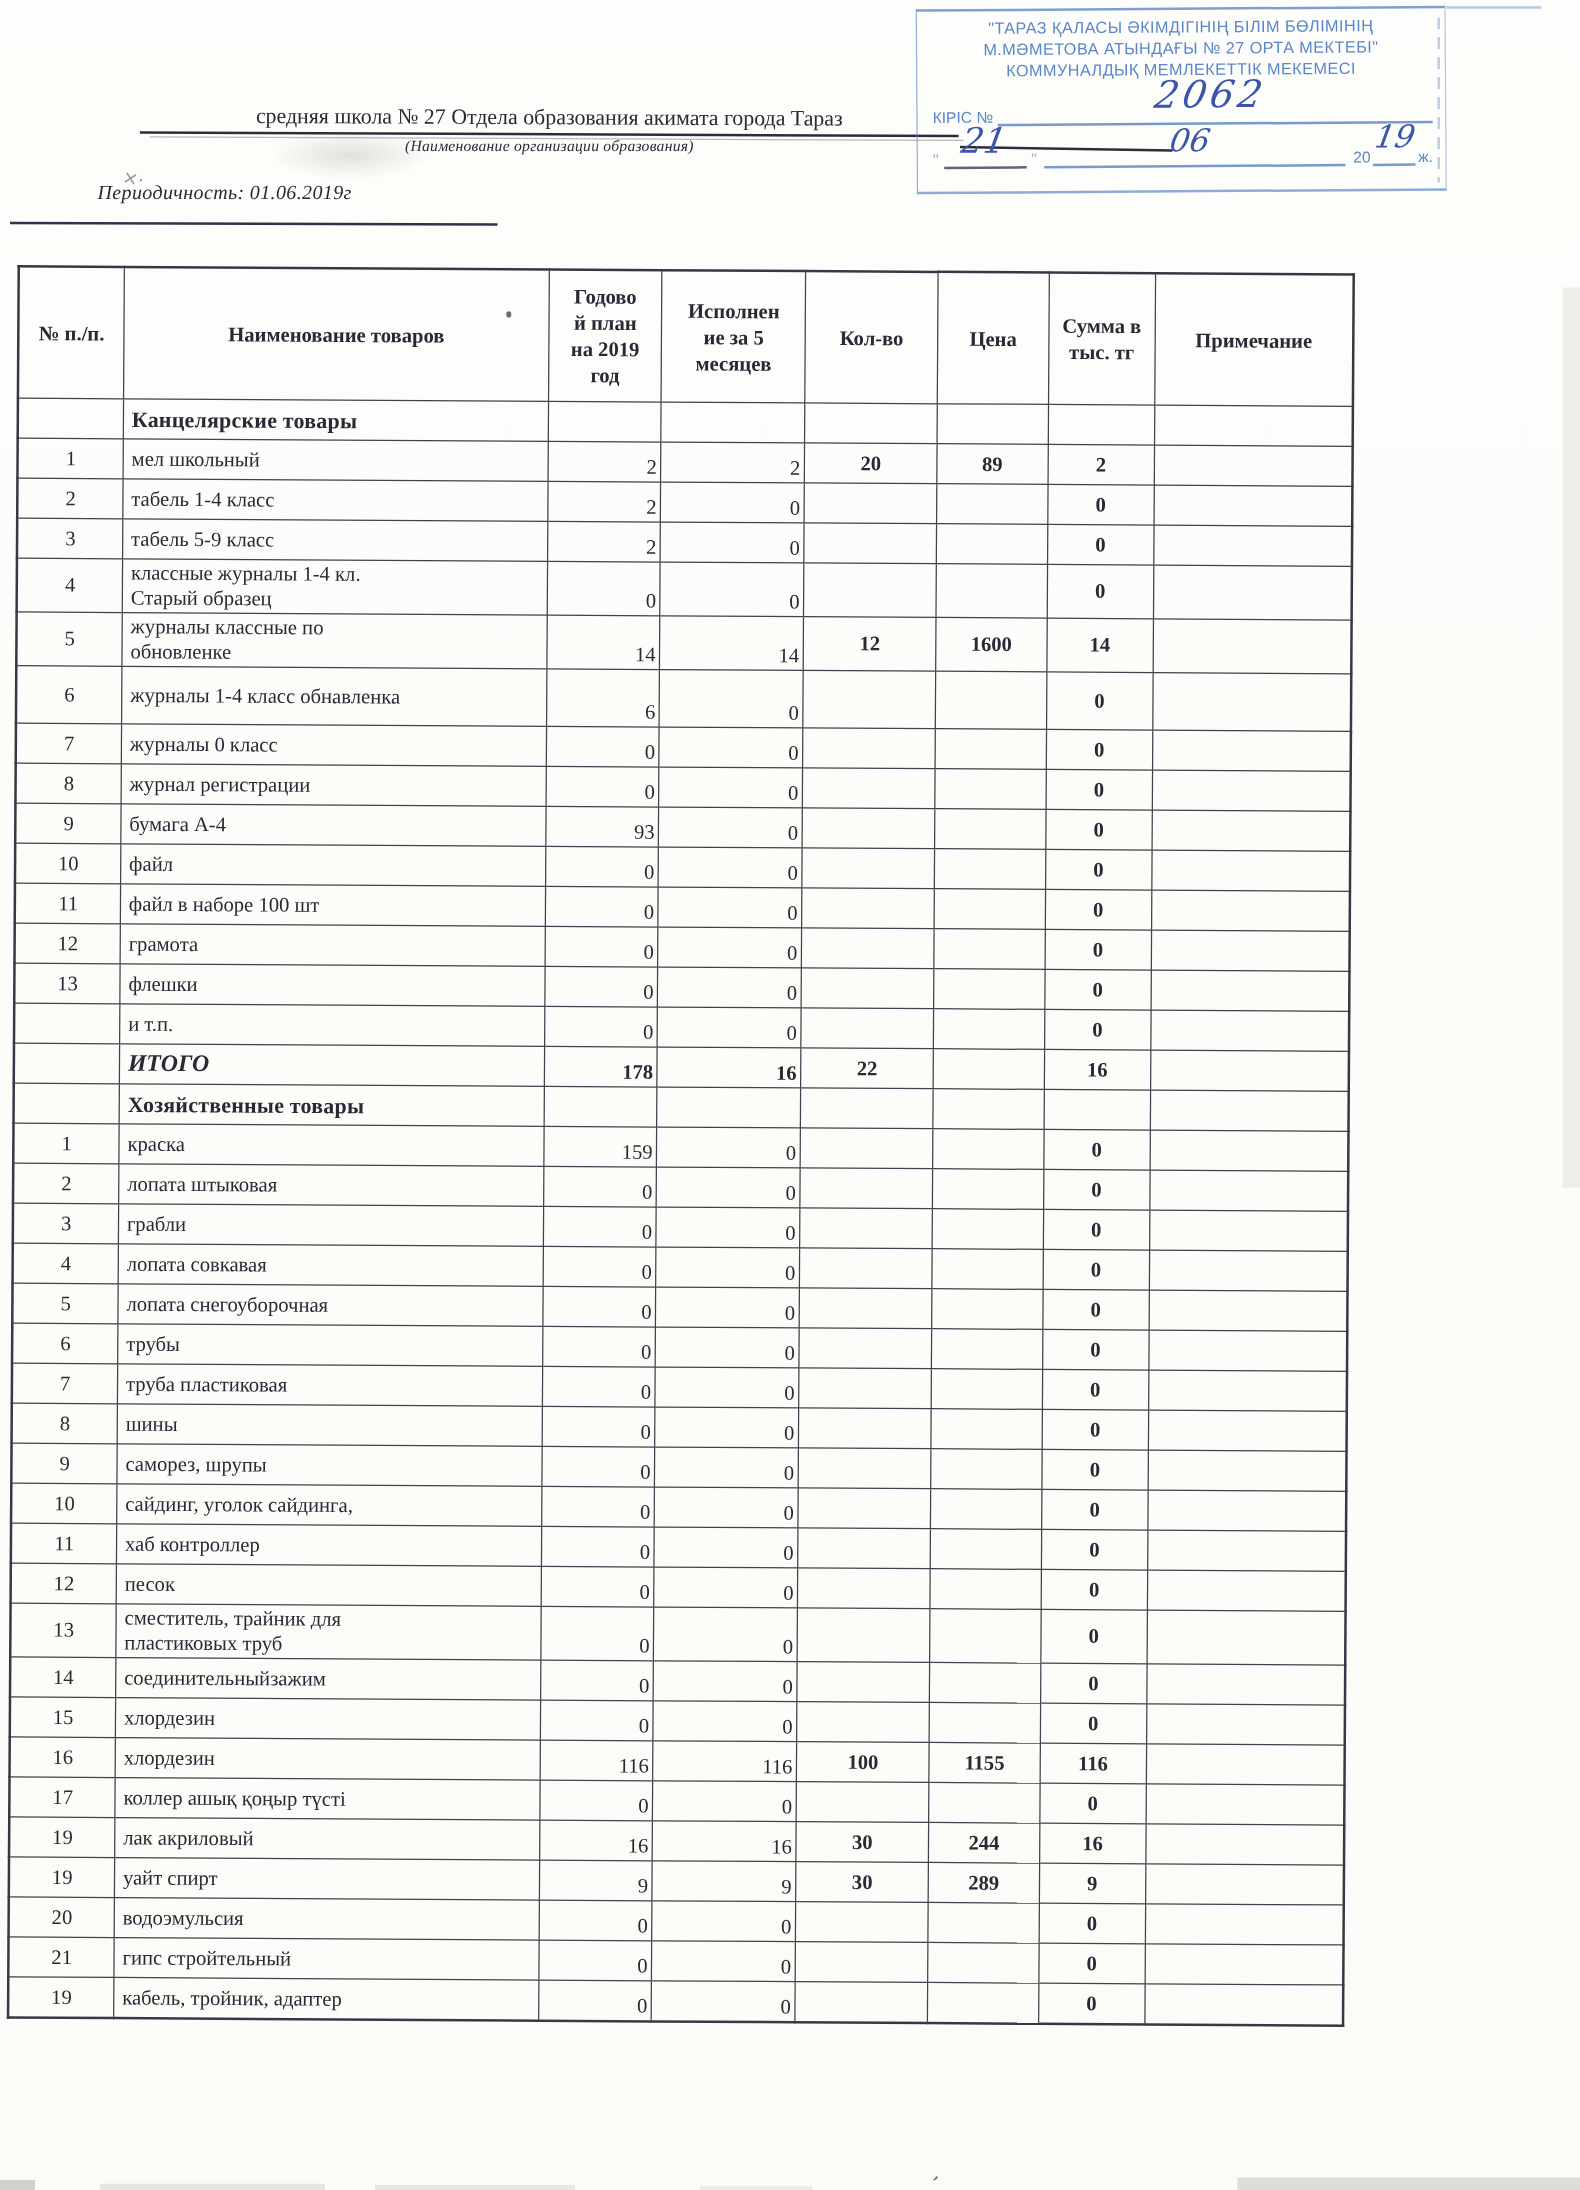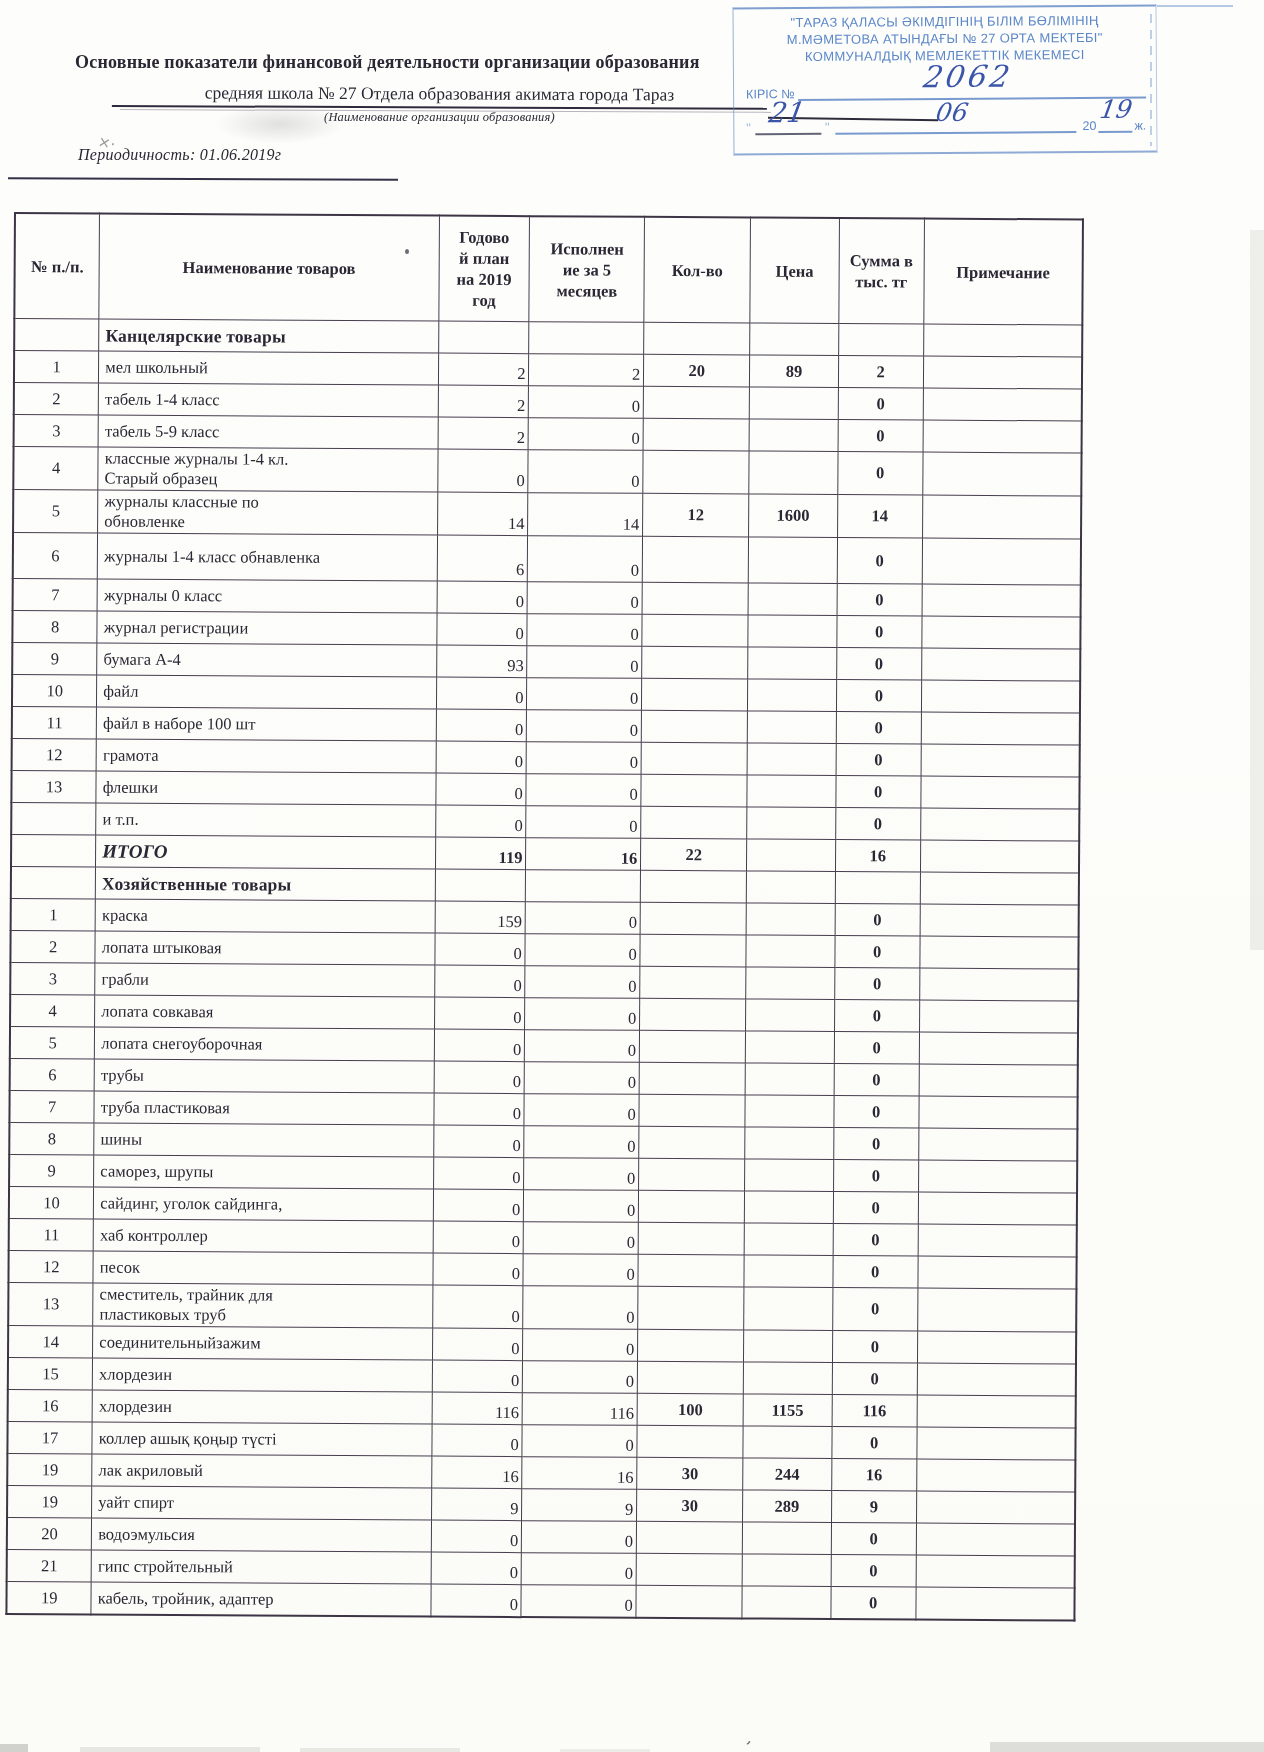--- a/index.html
+++ b/index.html
@@ -127,21 +127,20 @@
   .pencil-x{font-size:15px;color:#9a9a96;transform:rotate(12deg);font-family:"DejaVu Sans",sans-serif;}
   .right-band{right:0;top:230px;width:14px;height:720px;background:#e7e7e3;opacity:.7;}
   .bottom-strip{height:8px;background:#bfbfbb;}
   .tick-mark{font-size:16px;color:#6b6b66;transform:rotate(18deg);font-family:"DejaVu Serif",serif;}
 </style>
 </head>
 <body>
 
 <div class="page">
 
-  <div class="doc-title">Основные показатели  финансовой деятельности организации образования</div>
   <div class="org-line">средняя школа  № 27   Отдела образования акимата  города Тараз</div>
   <div class="form-line-extension"></div>
   <div class="org-caption">(Наименование организации образования)</div>
   <div class="periodicity">Периодичность: 01.06.2019г</div>
   <div class="periodicity-underline"></div>
 
   <div class="stamp">
     <div class="stamp-text first">"ТАРАЗ ҚАЛАСЫ ӘКІМДІГІНІҢ БІЛІМ БӨЛІМІНІҢ</div>
     <div class="stamp-text">М.МӘМЕТОВА  АТЫНДАҒЫ № 27 ОРТА МЕКТЕБІ"</div>
     <div class="stamp-text">КОММУНАЛДЫҚ МЕМЛЕКЕТТІК МЕКЕМЕСІ</div>
@@ -348,21 +347,21 @@
           <td class="c-plan">0</td>
           <td class="c-exec">0</td>
           <td class="c-qty"></td>
           <td class="c-price"></td>
           <td class="c-sum">0</td>
           <td class="c-note"></td>
         </tr>
         <tr class="total-row">
           <td class="c-num"></td>
           <td class="c-name">ИТОГО</td>
-          <td class="c-plan">119</td>
+          <td class="c-plan">178</td>
           <td class="c-exec">16</td>
           <td class="c-qty">22</td>
           <td class="c-price"></td>
           <td class="c-sum">16</td>
           <td class="c-note"></td>
         </tr>
         <tr class="section-row">
           <td class="c-num"></td>
           <td class="c-name">Хозяйственные товары</td>
           <td class="c-plan"></td>

